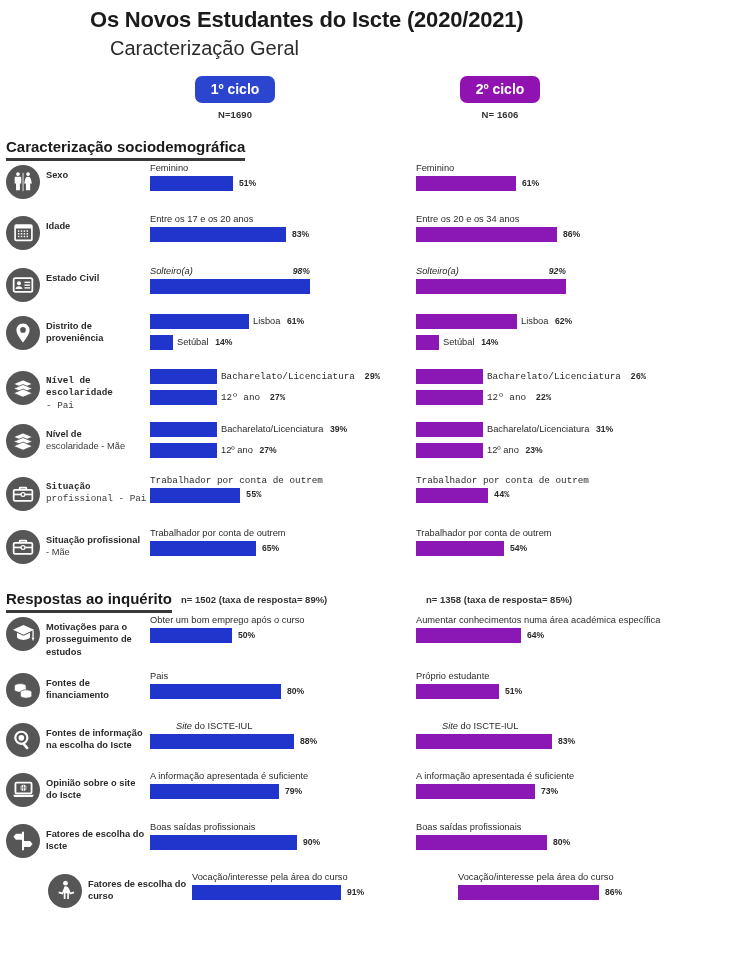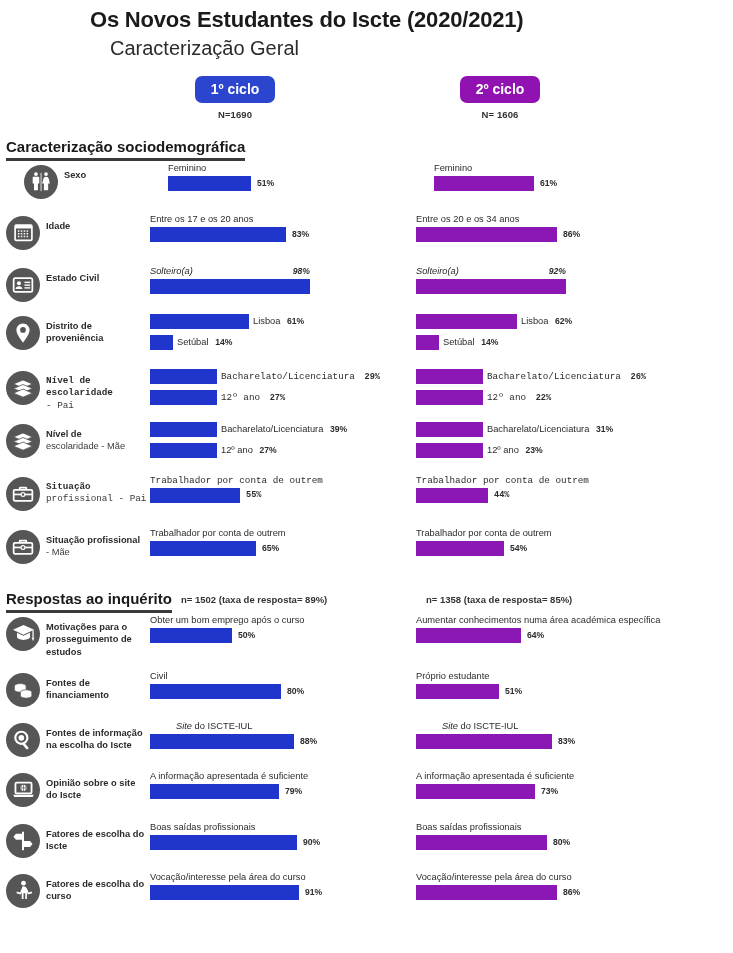--- a/index.html
+++ b/index.html
@@ -201,21 +201,21 @@
     <div class="badge purple">2º ciclo</div>
     <div class="badge-n">N= 1606</div>
   </div>
 </div>
 
 <div class="section-head" style="margin-top:4px;">
   <span class="section-title">Caracterização sociodemográfica</span>
 </div>
 
 <div class="rows" id="rows-1">
-    <div class="row" style="height: 51px; padding-left: 18px;">
+    <div class="row" style="height: 51px;">
       <div class="row-icon-wrap">
         <div class="icon-circle">
           <svg width="22" height="22" viewBox="0 0 24 24" fill="#fff">
             <circle cx="6.5" cy="3.4" r="2"></circle>
             <path d="M4.1 6.2h4.8c.7 0 1.2.5 1.2 1.2v6.1H8.6V21H4.4v-7.5H2.9V7.4c0-.7.5-1.2 1.2-1.2z"></path>
             <rect x="11.6" y="2" width="0.9" height="20"></rect>
             <circle cx="17.5" cy="3.4" r="2"></circle>
             <path d="M17.5 6.2c1.6 0 2.6.9 3 2.4l1.2 5.1h-1.9V21h-4.6v-7.3h-1.9l1.2-5.1c.4-1.5 1.4-2.4 3-2.4z"></path>
           </svg>
         </div>
@@ -565,21 +565,21 @@
             <path d="M2.6 7.6v4.2c0 1.45 2.87 2.6 6.4 2.6s6.4-1.15 6.4-2.6V7.6" fill="#fff" stroke="#565656" stroke-width="0.8"></path>
             <ellipse cx="15.4" cy="14.3" rx="6.2" ry="2.5" fill="#fff" stroke="#565656" stroke-width="0.8"></ellipse>
             <path d="M9.2 14.3v4.1c0 1.4 2.78 2.5 6.2 2.5s6.2-1.1 6.2-2.5v-4.1" fill="#fff" stroke="#565656" stroke-width="0.8"></path>
           </svg>
         </div>
       </div>
       <div class="row-label"><span class="lbl-b">Fontes de financiamento</span></div>
       <div class="col c1">
         <div class="bargroup">
           <div class="bar-stack">
-            <div class="bar-caption">Civil</div>
+            <div class="bar-caption">Pais</div>
             <div class="bar-line">
               <div class="bar blue" style="width: 131px;"></div>
               <span class="bar-pct">80%</span>
             </div>
           </div>
         </div>
       </div>
       <div class="col c2">
         <div class="bargroup">
           <div class="bar-stack">
@@ -688,21 +688,21 @@
           <div class="bar-stack">
             <div class="bar-caption">Boas saídas profissionais</div>
             <div class="bar-line">
               <div class="bar purple" style="width: 131px;"></div>
               <span class="bar-pct">80%</span>
             </div>
           </div>
         </div>
       </div>
     </div>
-    <div class="row" style="height: 50px;">
+    <div class="row" style="height: 50px; padding-left: 42px;">
       <div class="row-icon-wrap">
         <div class="icon-circle">
           <svg width="21" height="21" viewBox="0 0 24 24" fill="#fff">
             <circle cx="12" cy="3.6" r="2.7"></circle>
             <path d="M12 7c2.1 0 3.3 1.2 3.9 2.7l1.9 4.6 3.6-1.1.6 1.9-5 1.6-1.1-2.6v7.5h-1.9v-6.4h-2v6.4H10v-7.5l-1.1 2.6-5-1.6.6-1.9 3.6 1.1 1.9-4.6C10.7 8.2 9.9 7 12 7z"></path>
           </svg>
         </div>
       </div>
       <div class="row-label"><span class="lbl-b">Fatores de escolha do curso</span></div>
       <div class="col c1">

